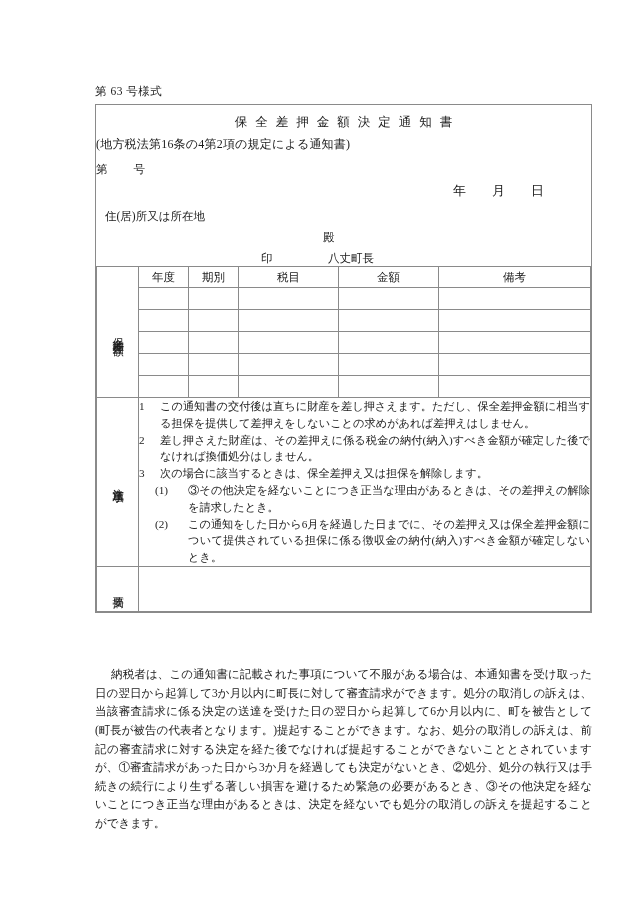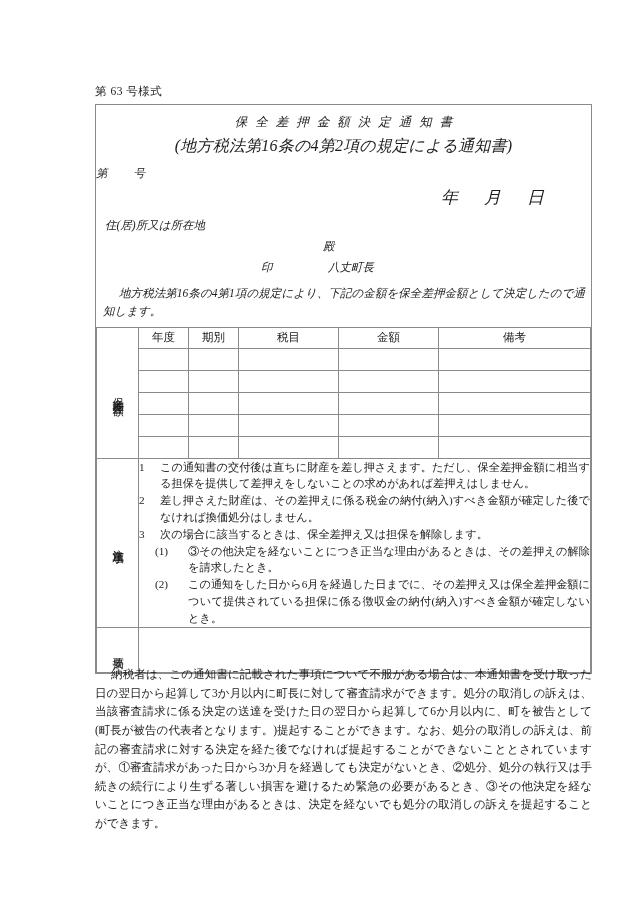--- a/index.html
+++ b/index.html
@@ -42,47 +42,45 @@
     width: 497px;
     border: 1px solid #8a8a8a;
     box-sizing: border-box;
     background: #fff;
   }
 
   
   .head-block {
     position: relative;
     padding: 0;
-    font-style: italic;
   }
   .doc-title {
     text-align: center;
     font-size: 12.5px;
     letter-spacing: 8px;
     padding: 9px 0 0 0;
     padding-left: 8px;
     white-space: nowrap;
   }
   .doc-subtitle {
-    text-align: center;
-    font-size: 16px;
+    font-size: 12px;
     letter-spacing: 0.2px;
     padding: 5px 0 0 0;
     white-space: nowrap;
   }
   .num-line {
     text-align: left;
     font-size: 11.5px;
     padding: 9px 47px 0 0;
     white-space: nowrap;
   }
   .num-line .gap { display: inline-block; width: 26px; }
   .date-line {
     text-align: right;
-    font-size: 17px;
+    font-size: 13px;
     padding: 5px 47px 0 0;
     white-space: nowrap;
   }
   .date-line .gap { display: inline-block; width: 26px; }
 
   .addr-line {
     font-size: 11.5px;
     padding: 9px 0 0 9px;
     white-space: nowrap;
   }
@@ -229,21 +227,20 @@
         <span>年</span><span class="gap"></span><span>月</span><span class="gap"></span><span>日</span>
       </div>
 
       <div class="addr-line">住(居)所又は所在地</div>
       <div class="dono-line">殿</div>
       <div class="signer-line">
         <span>八丈町長</span>
         <span class="seal">印</span>
       </div>
 
-      <div class="intro"><span class="ind"></span><span>地方税法第16条の4第1項の規定により、下記の金額を保全差押金額として決定したので通知します。</span></div>
     </div>
 
     <table class="grid">
       <colgroup>
         <col style="width:42px">
         <col style="width:50px">
         <col style="width:50px">
         <col style="width:100px">
         <col style="width:100px">
         <col>

